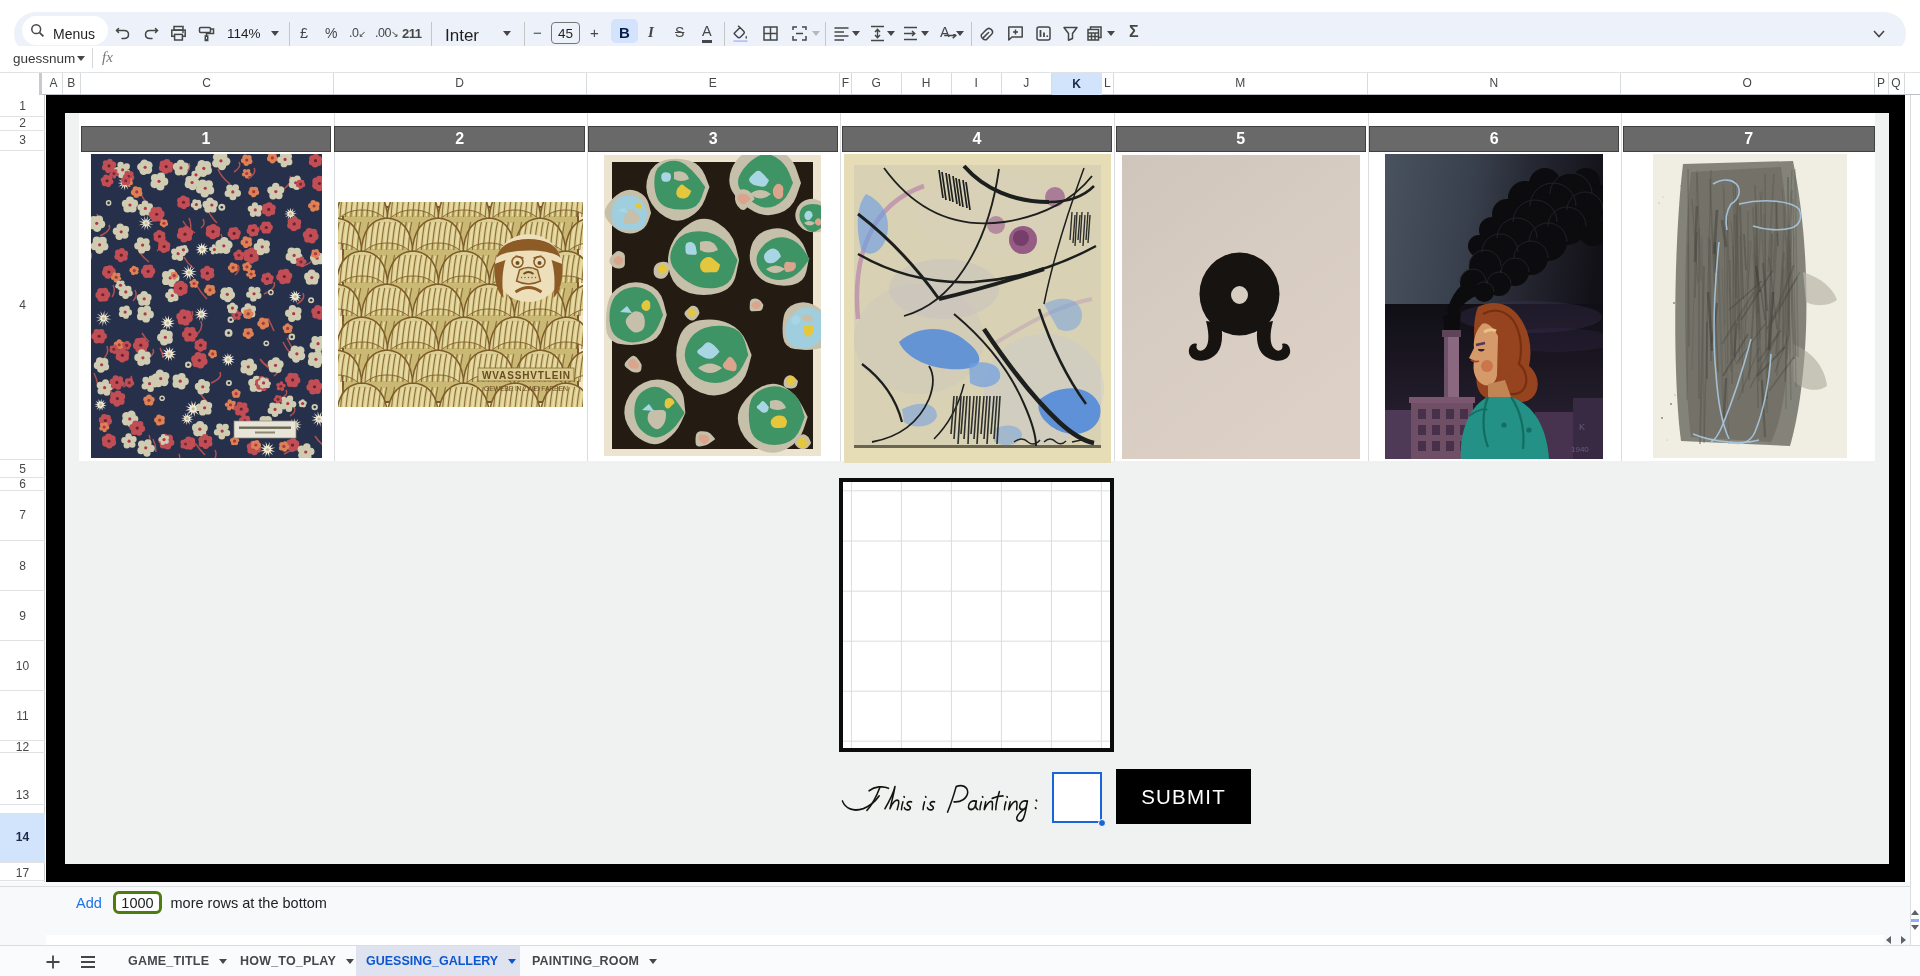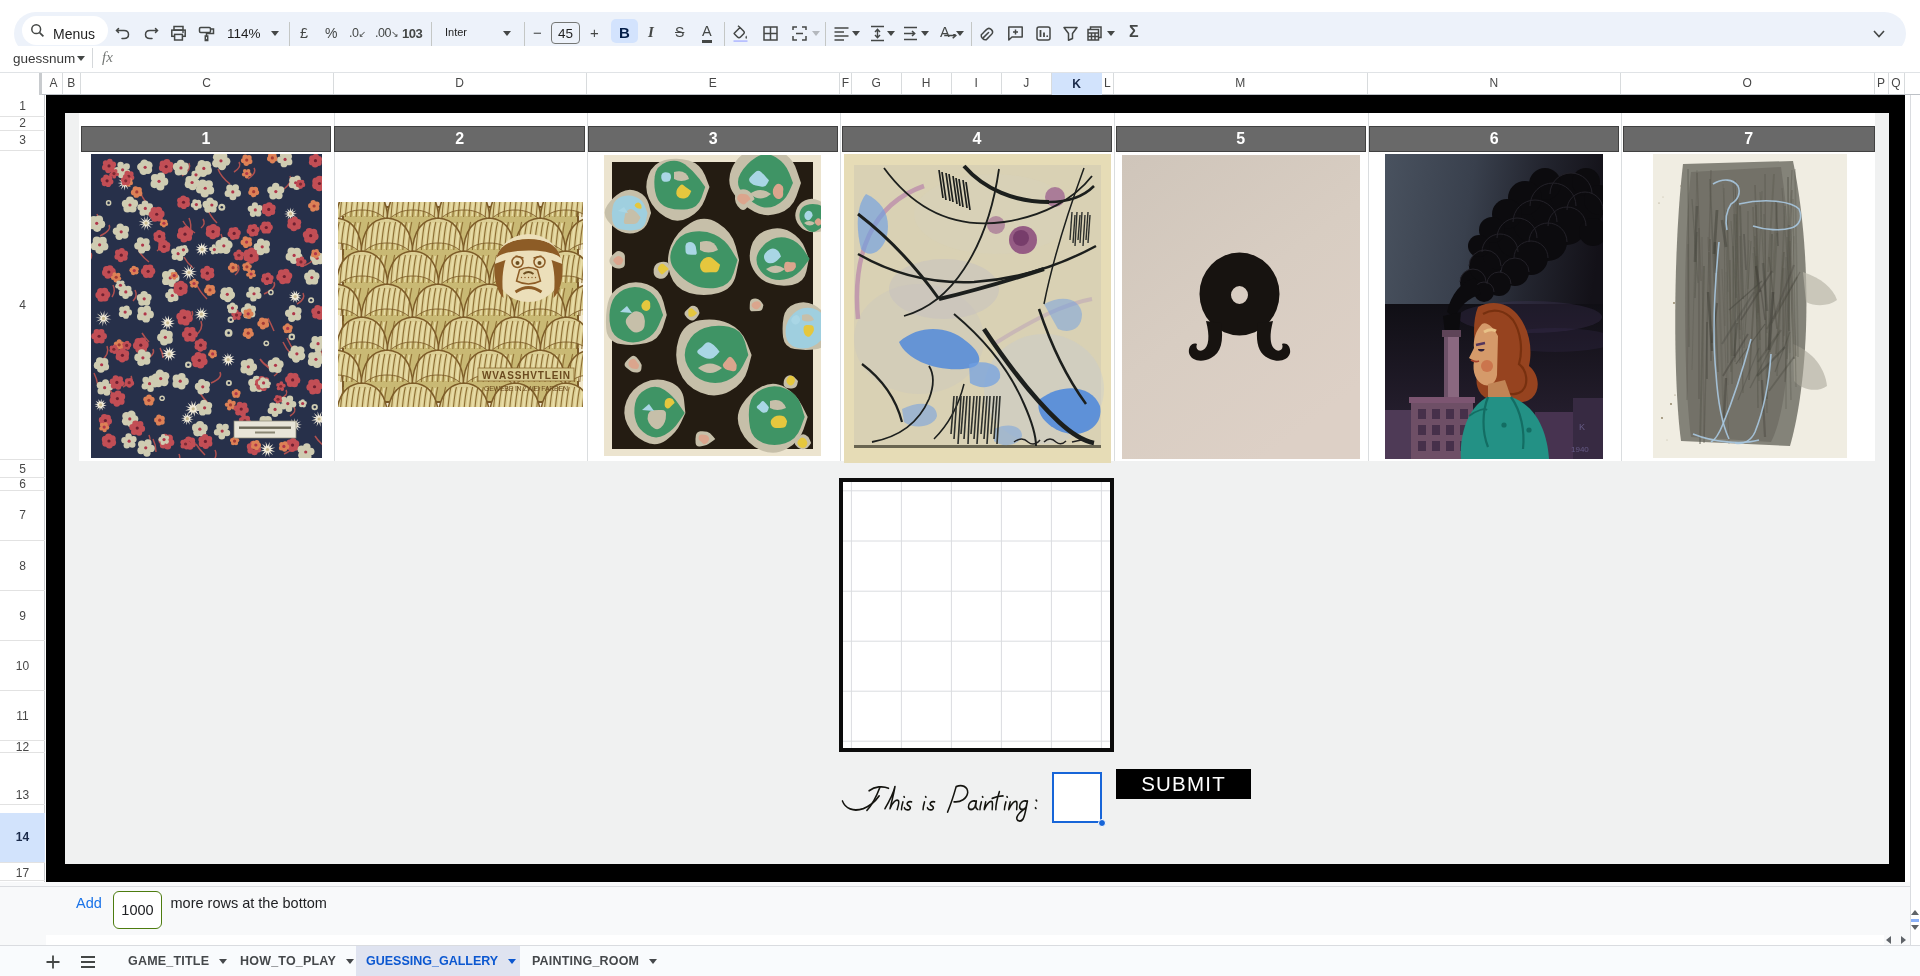--- a/index.html
+++ b/index.html
@@ -51,23 +51,23 @@
         <path d="M12.5,4 L15.5,4 L15.5,8.5 L8.5,8.5 L8.5,11"></path>
         <rect x="7.3" y="11" width="2.4" height="4.5"></rect>
       </svg>
   <div class="ic" style="left:213px;top:14px;font-size:13.5px;color:#1f1f1f;">114%</div>
   <div class="car" style="left:257px"></div>
   <div class="sep" style="left:275px"></div>
   <div class="ic" style="left:286px;top:13px;font-size:14.5px;">£</div>
   <div class="ic" style="left:311px;top:13px;font-size:14px;">%</div>
   <div class="ic" style="left:335px;top:14px;font-size:12.5px;letter-spacing:-0.5px;">.0<span style="font-size:9px">↙</span></div>
   <div class="ic" style="left:361px;top:14px;font-size:12.5px;letter-spacing:-0.5px;">.00<span style="font-size:9px">↘</span></div>
-  <div class="ic" style="left:388px;top:14px;font-size:13px;font-weight:bold;letter-spacing:-0.5px;">103</div>
+  <div class="ic" style="left:388px;top:14px;font-size:13px;font-weight:bold;letter-spacing:-0.5px;">211</div>
   <div class="sep" style="left:417px"></div>
-  <div class="ic" style="left:431px;top:14px;font-size:11px;color:#1f1f1f;">Inter</div>
+  <div class="ic" style="left:431px;top:14px;font-size:17px;color:#1f1f1f;">Inter</div>
   <div class="car" style="left:489px"></div>
   <div class="sep" style="left:510px"></div>
   <div class="ic" style="left:519px;top:12px;font-size:15px;">−</div>
   <div class="abs" style="left:537px;top:10px;width:29px;height:22px;border:1px solid #757775;border-radius:4px;background:#edf2fa;font-size:13.5px;color:#1f1f1f;display:flex;align-items:center;justify-content:center;">45</div>
   <div class="ic" style="left:576px;top:12px;font-size:15px;">+</div>
   <div class="abs" style="left:597px;top:6.5px;width:27px;height:24px;background:#d3e3fd;border-radius:5px;"></div>
   <div class="ic" style="left:605px;top:12px;font-size:15px;font-weight:bold;color:#041e49;">B</div>
   <div class="ic" style="left:634px;top:12px;font-size:15px;font-style:italic;font-family:'Liberation Serif',serif;font-weight:bold;">I</div>
   <div class="ic" style="left:661px;top:12px;font-size:14px;text-decoration:line-through;">S</div>
   <div class="ic" style="left:688px;top:11px;font-size:14.5px;border-bottom:3px solid #444746;line-height:17px;">A</div>
@@ -2054,26 +2054,26 @@
         <path d="M229,21 C228,24 227,28 227,30 M230.5,15 l0.5,0.5"></path>
         <path d="M235,21 C234,25 233,28 233,30 C236,24 241,19 244,21 C245,24 244,27 244,30"></path>
         <path d="M257,20 C252,19 248,23 248,27 C249,31 254,31 257,27 L259,20 C257,28 256,36 253,41 C250,45 244,44 244,40 C245,36 250,32 257,28"></path>
         <path d="M271,19 l0.8,0.8 M270,28 l0.8,0.8"></path>
       </g>
     </svg>
 
 <div class="abs" style="left:1051.7px;top:772px;width:50px;height:51px;background:#fff;border:2px solid #1765d8;"></div>
 <div class="abs" style="left:1097.7px;top:818.5px;width:8px;height:8px;background:#1765d8;border:1.5px solid #fff;border-radius:50%;"></div>
 
-<div class="abs" style="left:1115.9px;top:769.2px;width:135.3px;height:30px;background:#000;color:#fff;font-size:20.5px;letter-spacing:1.2px;display:flex;align-items:center;justify-content:center;">SUBMIT</div>
+<div class="abs" style="left:1115.9px;top:769.2px;width:135.3px;height:55px;background:#000;color:#fff;font-size:20.5px;letter-spacing:1.2px;display:flex;align-items:center;justify-content:center;">SUBMIT</div>
 
 <div class="abs" style="left:0;top:881.5px;width:1920px;height:63.5px;background:#f8f9fa;border-top:none;"></div>
 <div class="abs" style="left:0;top:885.5px;width:1920px;height:1px;background:#dadce0;"></div>
 <div class="abs" style="left:63px;top:895px;font-size:14.5px;color:#1a73e8;margin-left:13px;">Add</div>
-<div class="abs" style="left:113px;top:891px;width:49px;height:38px;background:#fff;border:1px solid #4d7c0f;border-radius:6px;font-size:14.5px;color:#202124;display:flex;align-items:center;justify-content:center;">1000</div>
+<div class="abs" style="left:113px;top:891px;width:49px;height:23px;background:#fff;border:3px solid #4d7c0f;border-radius:6px;font-size:14.5px;color:#202124;display:flex;align-items:center;justify-content:center;">1000</div>
 <div class="abs" style="left:170.5px;top:895px;font-size:14.5px;color:#202124;">more rows at the bottom</div>
 
 <div class="abs" style="left:46px;top:934.5px;width:1838px;height:10px;background:#fff;"></div>
 <div class="abs" style="left:1884px;top:934.5px;width:36px;height:10px;background:#f8f9fa;"></div>
 <div class="abs" style="left:1886px;top:936px;width:0;height:0;border-top:4px solid transparent;border-bottom:4px solid transparent;border-right:5px solid #5f6368;"></div>
 <div class="abs" style="left:1901px;top:936px;width:0;height:0;border-top:4px solid transparent;border-bottom:4px solid transparent;border-left:5px solid #5f6368;"></div>
 
 <div class="abs" style="left:1909.7px;top:94.5px;width:10.3px;height:850px;background:#fff;border-left:1px solid #dadce0;"></div>
 <div class="abs" style="left:1911px;top:909.5px;width:0;height:0;border-left:4px solid transparent;border-right:4px solid transparent;border-bottom:5px solid #5f6368;"></div>
 <div class="abs" style="left:1911px;top:925px;width:0;height:0;border-left:4px solid transparent;border-right:4px solid transparent;border-top:5px solid #5f6368;"></div>

